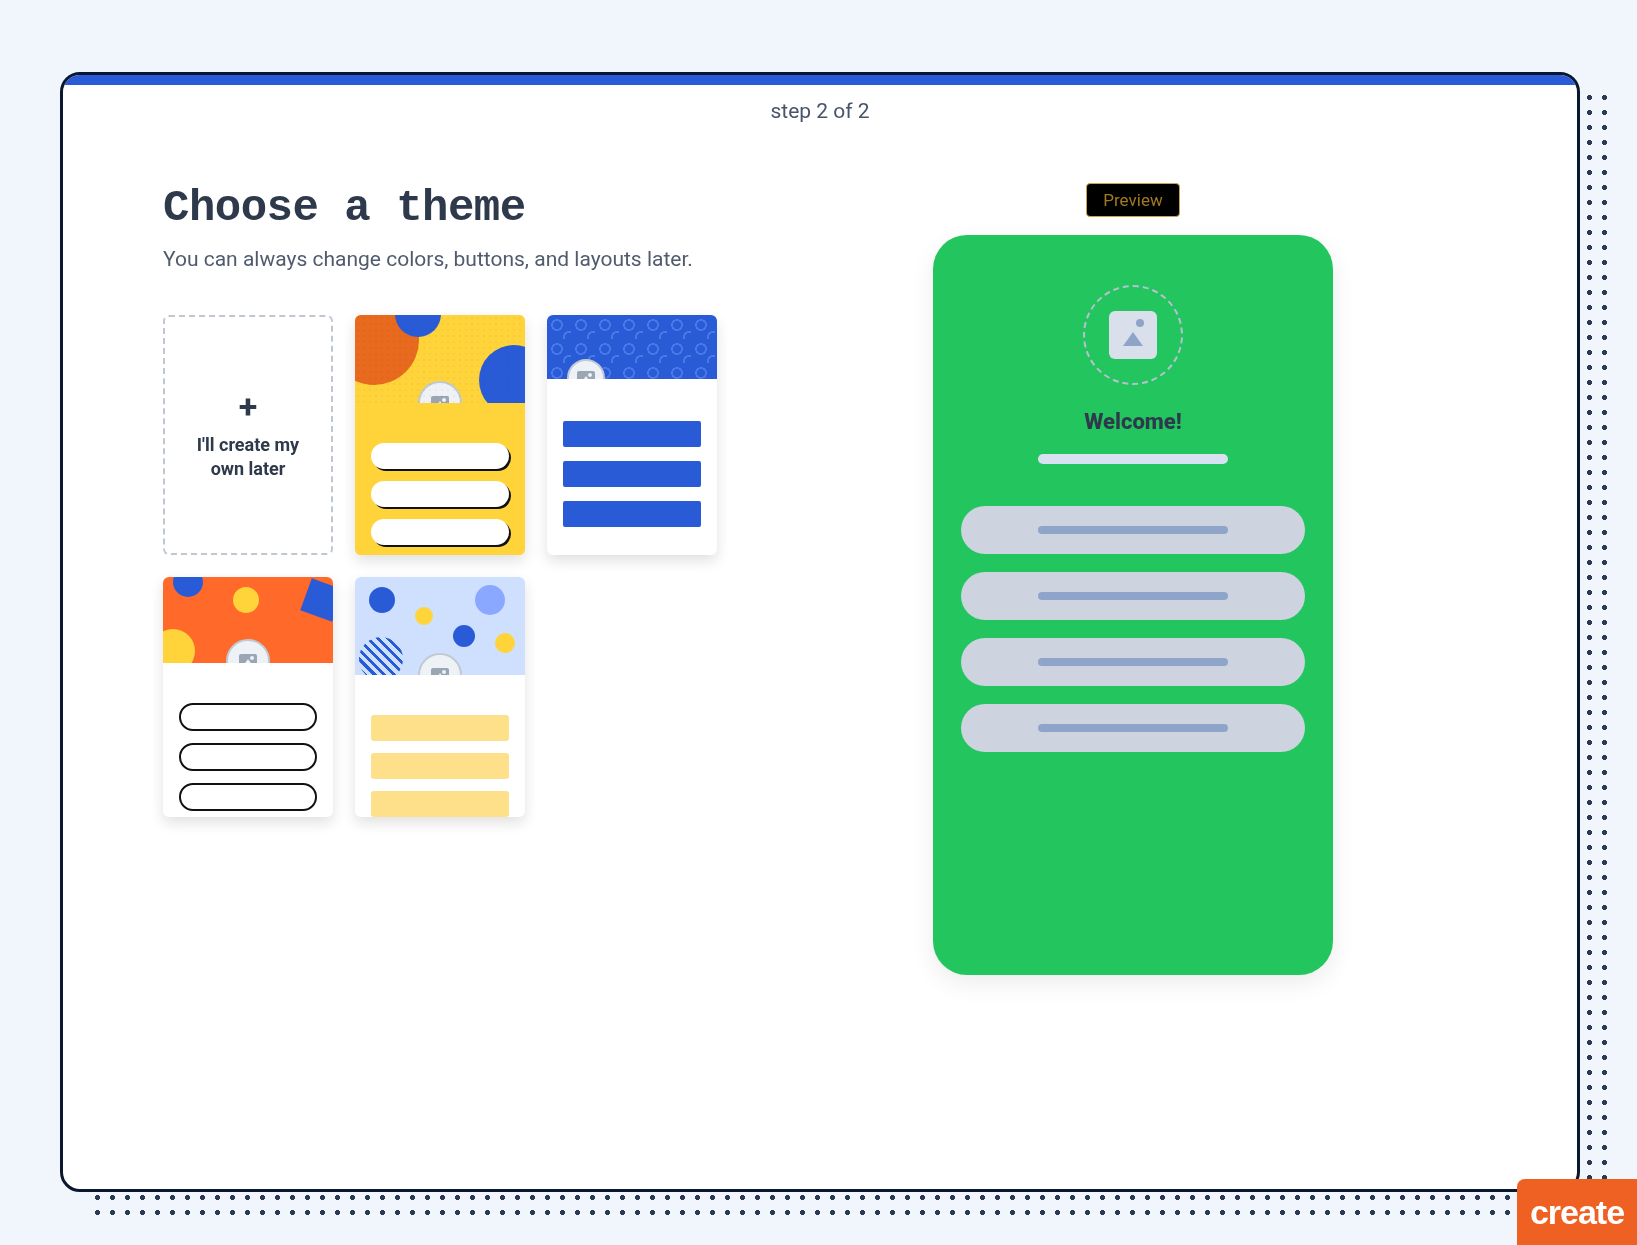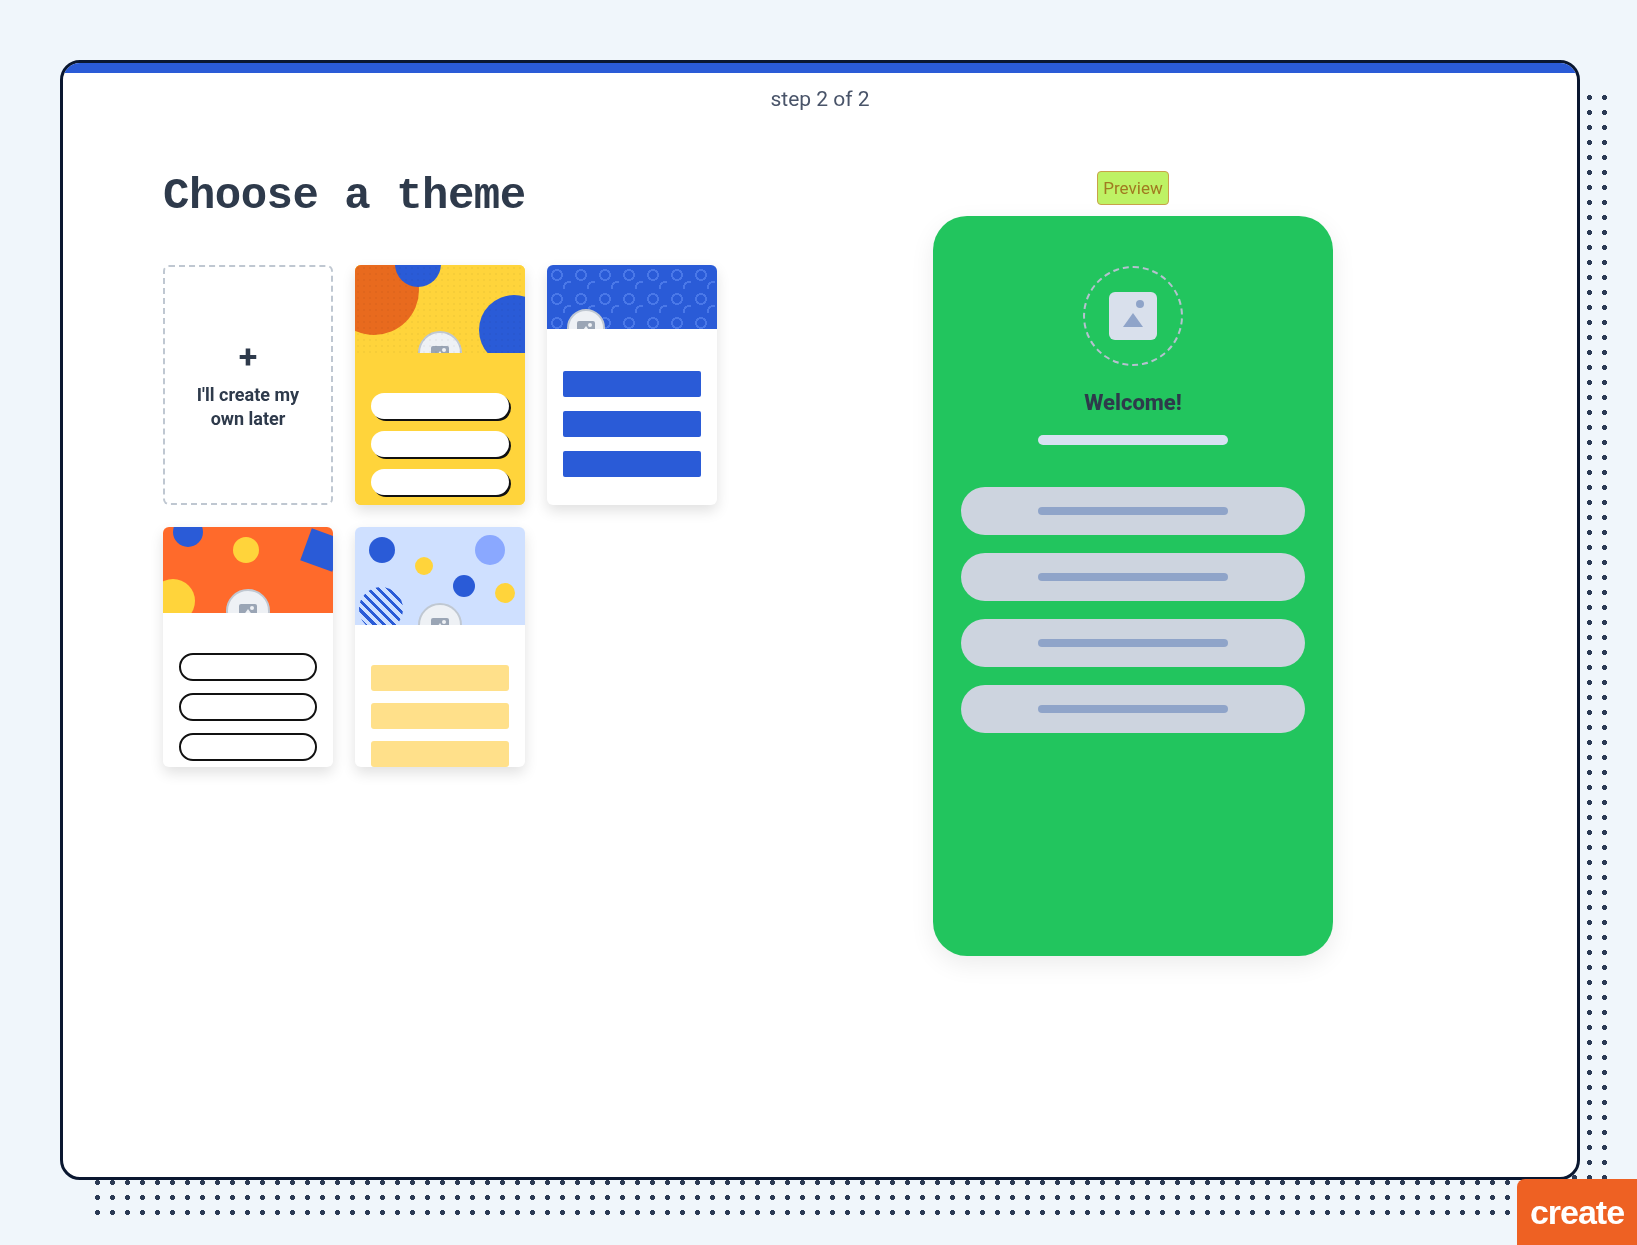--- a/index.html
+++ b/index.html
@@ -9,21 +9,21 @@
     width: 1637px;
     height: 1245px;
     position: relative;
     overflow: hidden;
   }
 
   
   .outer-frame {
     position: absolute;
     left: 60px;
-    top: 60px;
+    top: 72px;
     width: 1520px;
     height: 1120px;
     background: #fff;
     border: 3px solid #0a1730;
     border-radius: 20px;
     overflow: hidden;
   }
   .outer-frame::before {
     content: "";
     position: absolute;
@@ -281,27 +281,27 @@
   }
 
   
   .right-col{
     flex: 0 0 420px;
     position: relative;
     padding-top: 0;
   }
   .preview-badge{
     display:block;
-    width:72px;
-    margin: 0 auto 11px auto;
+    width:94px;
+    margin: 0 auto 18px auto;
     text-align:center;
     padding:6px 0;
     border:1.5px solid #c9a24a;
     color:#a07a20;
-    background:#bef264;
+    background:#000000;
     border-radius:4px;
     font-size:17px;
   }
   .phone{
     width:400px;
     margin:0 auto;
     background:#22c55e;
     border-radius:34px;
     padding:50px 28px 120px 28px;
     box-shadow: 0 8px 24px rgba(0,0,0,0.08);
@@ -364,20 +364,21 @@
 
 <div class="outer-frame">
 
   <div class="step-label">step 2 of 2</div>
 
   <div class="content">
 
     <div class="left-col">
 
       <h1>Choose a theme</h1>
+      <p class="subtitle">You can always change colors, buttons, and layouts later.</p>
 
       <div class="themes-grid">
 
         <div class="theme-card theme-own">
           <div class="plus">+</div>
           <div class="own-text">I'll create my own later</div>
         </div>
 
         <div class="theme-card t2">
           <div class="hdr">

